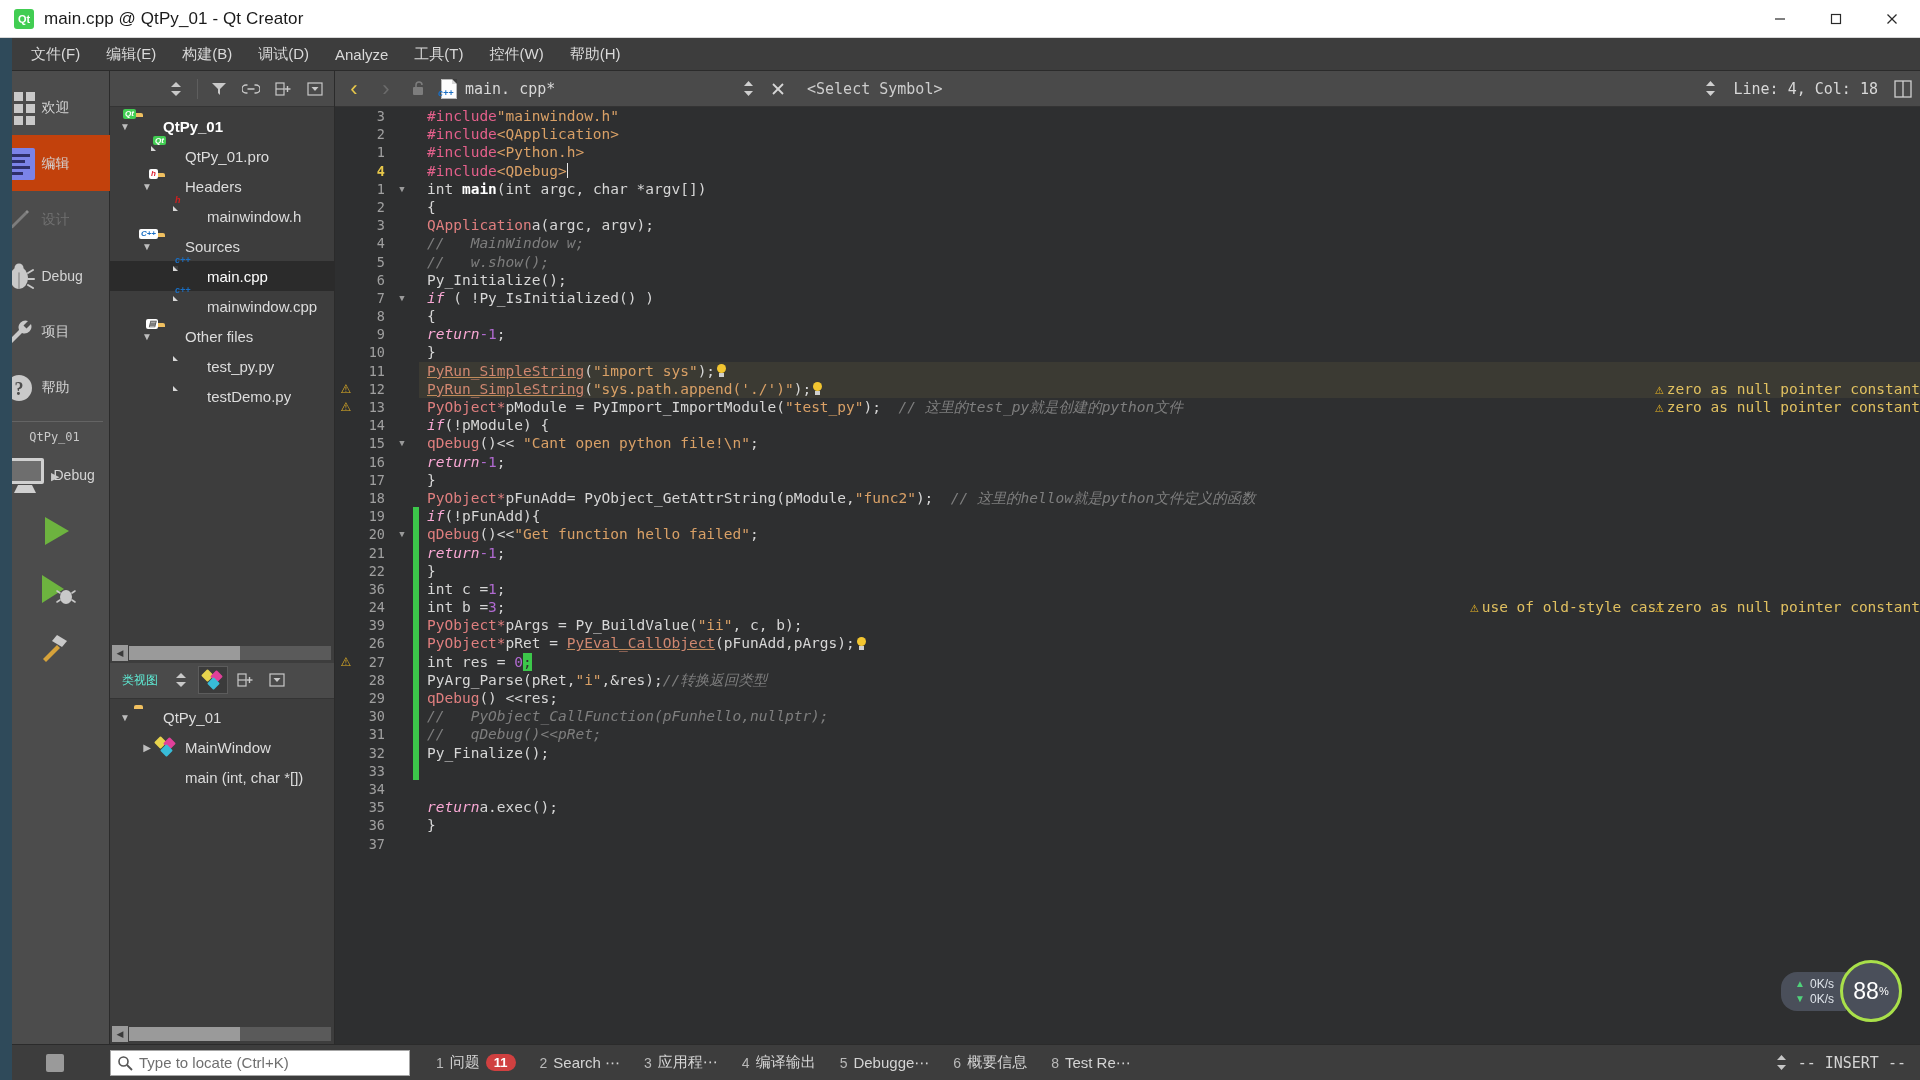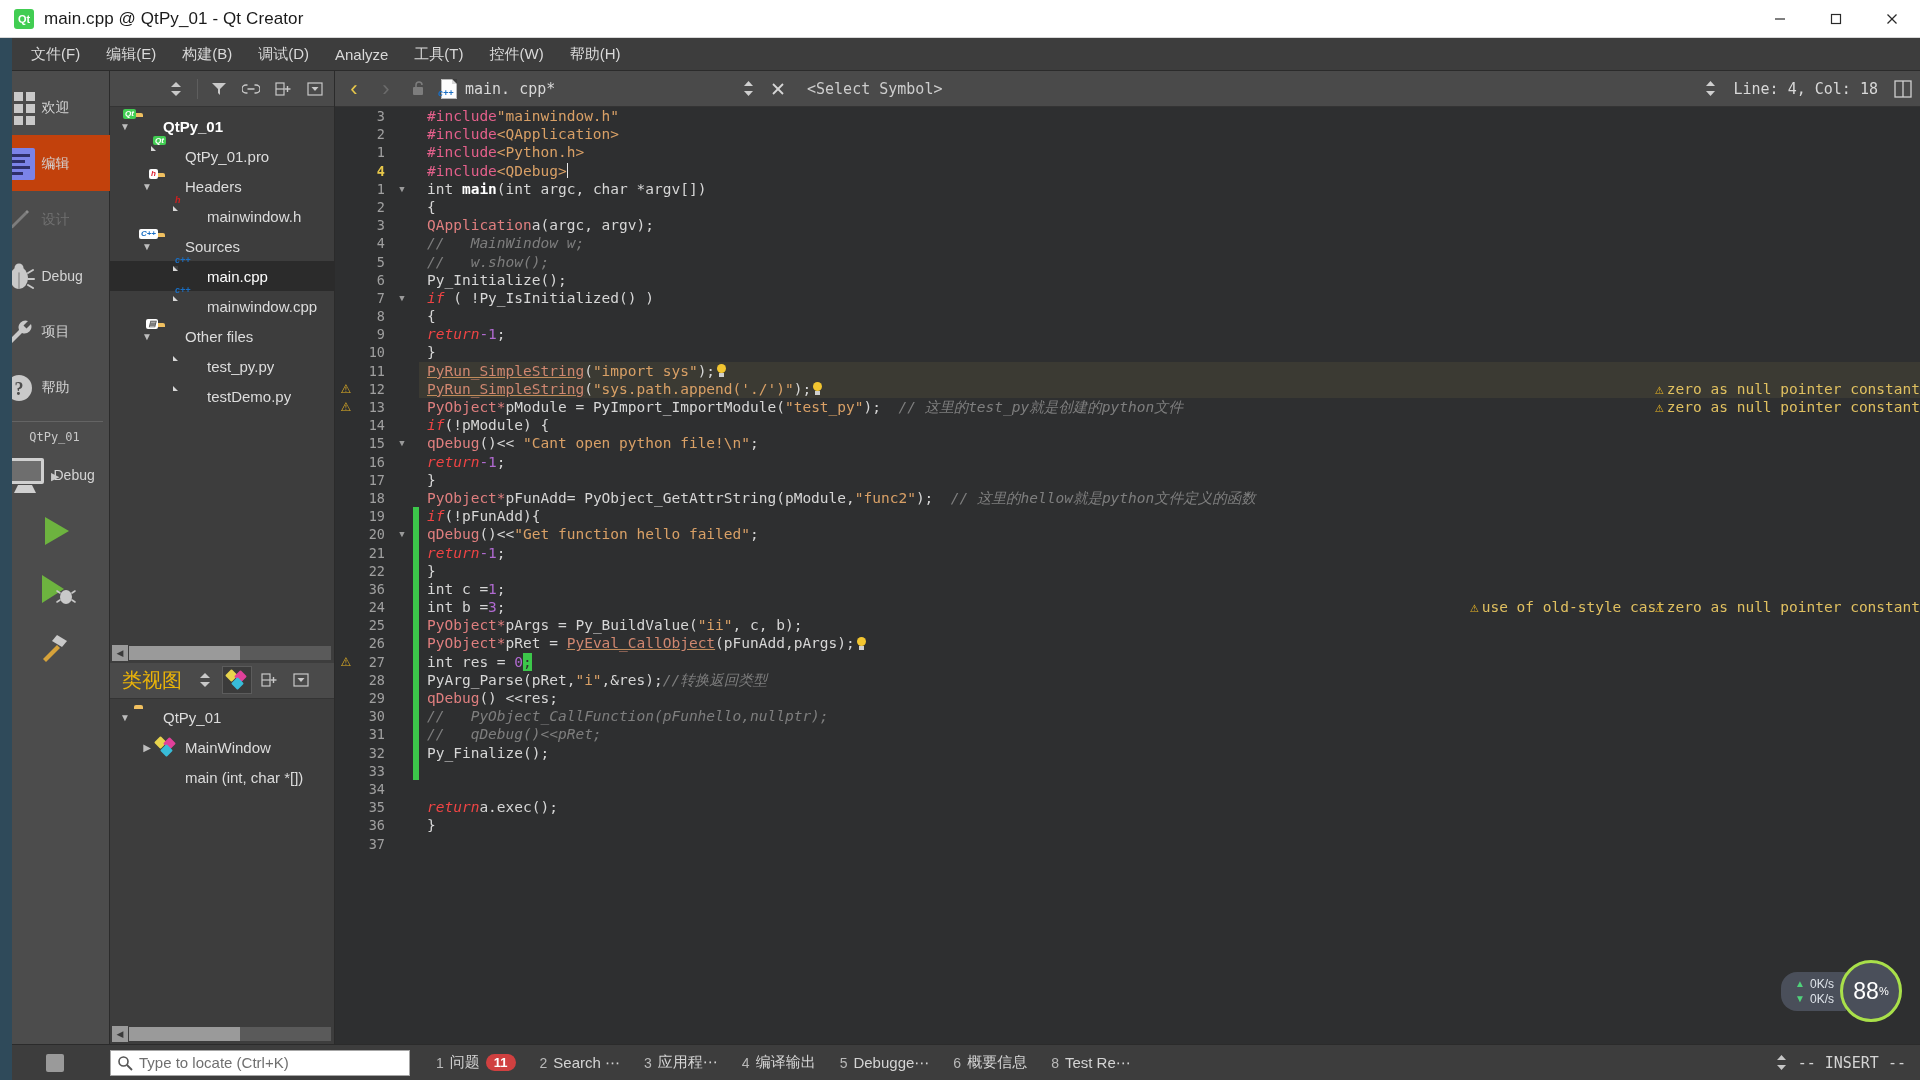--- a/index.html
+++ b/index.html
@@ -77,21 +77,21 @@
   .dock-toolbar {
     height: 36px; flex: 0 0 36px; background: #4a4a4a; display: flex; align-items: center;
     justify-content: flex-end; gap: 2px; padding-right: 4px; border-bottom: 1px solid #343434;
   }
   .dock-toolbar.left-title { justify-content: flex-start; padding-left: 6px; }
   .tbtn {
     width: 30px; height: 28px; display: flex; align-items: center; justify-content: center;
     color: #cfcfcf; font-size: 13px;
   }
   .tbtn.on { background: #3b3b3b; border: 1px solid #5c5c5c; }
-  .dock-combo { font-size: 20px; color: #eab308; padding: 0 6px; white-space: nowrap; }
+  .dock-combo { font-size: 12px; color: #5eead4; padding: 0 6px; white-space: nowrap; }
   .vsep { width:1px; height:20px; background:#5e5e5e; margin:0 4px; }
 
   .tree { flex: 1 1 auto; overflow: hidden; padding-top: 4px; font-size: 15px; }
   .trow { display: flex; align-items: center; height: 30px; white-space: nowrap; padding-right:4px; }
   .trow.sel { background: #2b2b2b; }
   .trow .arrow { width: 18px; text-align: center; color: #bdbdbd; font-size: 10px; flex:0 0 18px; }
   .trow .ficon { width: 22px; height: 20px; margin-right: 7px; flex:0 0 22px; position:relative; }
   .trow .tlabel { color: #dcdcdc; font-size: 15px; overflow:hidden; text-overflow:clip; }
   .trow.sel .tlabel { color: #ffffff; }
   .trow .tlabel.bold { font-weight: bold; color:#ffffff; }
@@ -155,21 +155,21 @@
   .gutter-mod .cl.m { background:#3cc74a; }
   .codelines .cl { padding-left:8px; color:#d6d6d6;text-align:center; }
   .codelines .cl.warnrow { background:#3b3a33; }
 
   
   .k-pre  { color:#e4608b; }            
   .k-str  { color:#d9a066; }            
   .k-type { color:#e07f7f; }
   .k-main { color:#ffffff; font-weight:bold; }
   .k-com  { color:#7e7e7e; font-style:italic; }
-  .k-ctl  { color:#ef4444; font-style:italic; }  
+  .k-ctl  { color:#f9a8d4; font-style:italic; }  
   .k-num  { color:#b06ad0; }
   .k-call { color:#d08770; text-decoration: underline; text-decoration-color:#c08b5a; }
   .k-qdebug{ color:#e07f7f; }
   .k-plain{ color:#d6d6d6; }
   .cursor { display:inline-block; width:1px; height:15px; background:#e8e8e8; vertical-align:-2px; }
   .selcar { background:#3cc74a; color:#2e2f30; }
 
   .warn-tri { color:#e8b424; font-size:12px; font-family:"DejaVu Sans", sans-serif; }
   .bulb { display:inline-block; width:11px; height:13px; position:relative; vertical-align:-2px; margin-left:1px;}
   .bulb:before{content:'';position:absolute;top:0;left:1px;width:9px;height:9px;border-radius:50%;background:#f2c530;}
@@ -639,21 +639,21 @@
             <div class="cl">15</div>
             <div class="cl">16</div>
             <div class="cl">17</div>
             <div class="cl">18</div>
             <div class="cl">19</div>
             <div class="cl">20</div>
             <div class="cl">21</div>
             <div class="cl">22</div>
             <div class="cl">36</div>
             <div class="cl">24</div>
-            <div class="cl">25</div>
+            <div class="cl">39</div>
             <div class="cl">26</div>
             <div class="cl">27</div>
             <div class="cl">28</div>
             <div class="cl">29</div>
             <div class="cl">30</div>
             <div class="cl">31</div>
             <div class="cl">32</div>
             <div class="cl">33</div>
             <div class="cl">34</div>
             <div class="cl">35</div>

